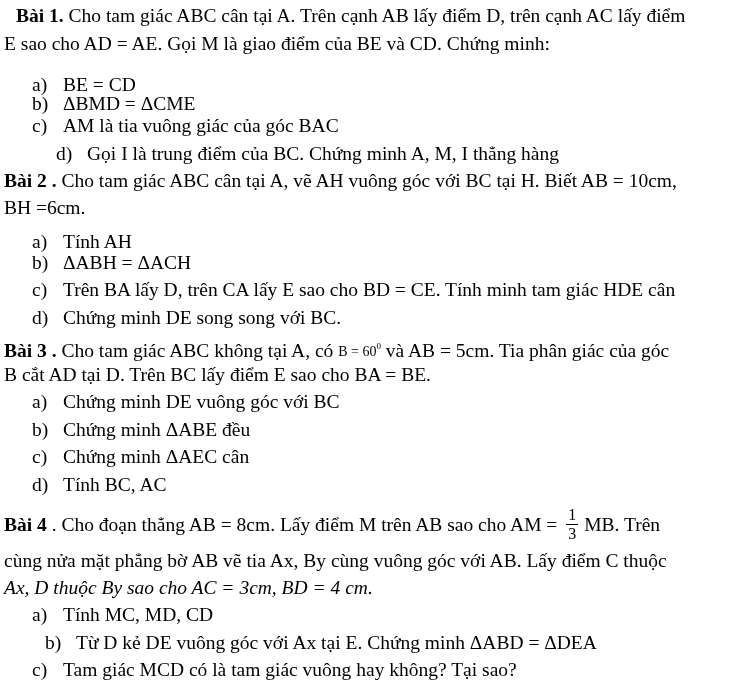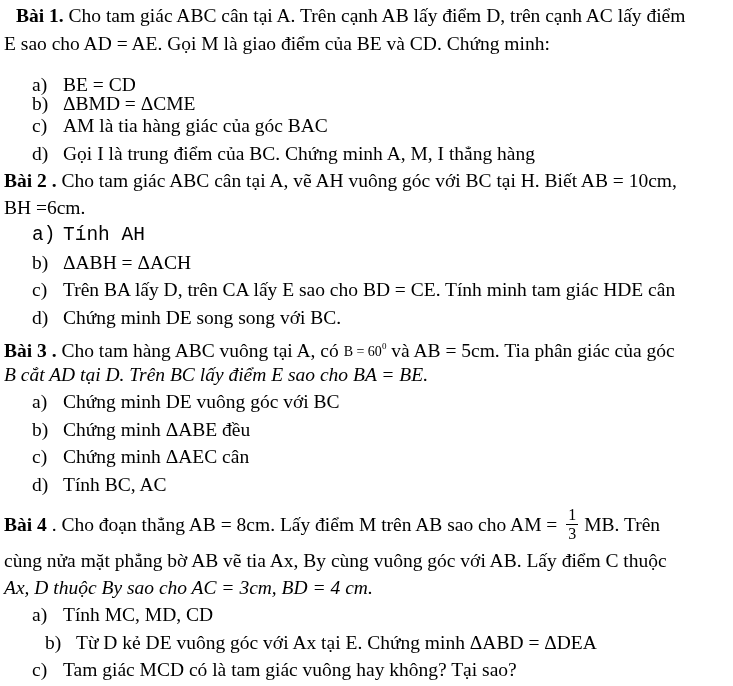--- a/index.html
+++ b/index.html
@@ -71,36 +71,36 @@
 </head>
 <body>
 
 <div class="doc">
 
   <div>
     <div class="line" style="top:2px;margin-left:12px;"><span class="bold">Bài 1.</span><span> Cho tam giác ABC cân tại A. Trên cạnh AB lấy điểm D, trên cạnh AC lấy điểm</span></div>
     <div class="line" style="top:30px;">E sao cho AD = AE. Gọi M là giao điểm của BE và CD. Chứng minh:</div>
     <div class="item" style="top:42px;margin-top:29px;"><span class="marker">a)</span><span>BE = CD</span></div>
     <div class="item" style="top:90px;"><span class="marker">b)</span><span>ΔBMD = ΔCME</span></div>
-    <div class="item" style="top:112px;"><span class="marker">c)</span><span>AM là tia hàng giác của góc BAC</span></div>
-    <div class="item" style="top:140px;"><span class="marker">d)</span><span>Gọi I là trung điểm của BC. Chứng minh A, M, I thẳng hàng</span></div>
+    <div class="item" style="top:112px;"><span class="marker">c)</span><span>AM là tia vuông giác của góc BAC</span></div>
+    <div class="item" style="top:140px;margin-left:24px;"><span class="marker">d)</span><span>Gọi I là trung điểm của BC. Chứng minh A, M, I thẳng hàng</span></div>
   </div>
 
   <div>
     <div class="line" style="top:167px;"><span class="bold">Bài 2 .</span><span> Cho tam giác ABC cân tại A, vẽ AH vuông góc với BC tại H. Biết AB = 10cm,</span></div>
     <div class="line" style="top:194px;">BH =6cm.</div>
-    <div class="item" style="top:222px;font-family:Liberation Mono, monospace;"><span class="marker">a)</span><span>Tính AH</span></div>
+    <div class="item" style="top:228px;"><span class="marker">a)</span><span>Tính AH</span></div>
     <div class="item" style="top:249px;"><span class="marker">b)</span><span>ΔABH = ΔACH</span></div>
     <div class="item" style="top:276px;"><span class="marker">c)</span><span>Trên BA lấy D, trên CA lấy E sao cho BD = CE. Tính minh tam giác HDE cân</span></div>
     <div class="item" style="top:304px;"><span class="marker">d)</span><span>Chứng minh DE song song với BC.</span></div>
   </div>
 
   <div>
-    <div class="line" style="top:333px;"><span class="bold">Bài 3 .</span><span> Cho tam hàng ABC vuông tại A, có </span><span class="small-math"><span>B = 60</span><sup>0</sup></span><span> và AB = 5cm. Tia phân giác của góc</span></div>
-    <div class="line" style="top:361px;font-style:italic;">B cắt AD tại D. Trên BC lấy điểm E sao cho BA = BE.</div>
+    <div class="line" style="top:333px;"><span class="bold">Bài 3 .</span><span> Cho tam giác ABC không tại A, có </span><span class="small-math"><span>B = 60</span><sup>0</sup></span><span> và AB = 5cm. Tia phân giác của góc</span></div>
+    <div class="line" style="top:361px;">B cắt AD tại D. Trên BC lấy điểm E sao cho BA = BE.</div>
     <div class="item" style="top:388px;"><span class="marker">a)</span><span>Chứng minh DE vuông góc với BC</span></div>
     <div class="item" style="top:416px;"><span class="marker">b)</span><span>Chứng minh ΔABE đều</span></div>
     <div class="item" style="top:443px;"><span class="marker">c)</span><span>Chứng minh ΔAEC cân</span></div>
     <div class="item" style="top:471px;"><span class="marker">d)</span><span>Tính BC, AC</span></div>
   </div>
 
   <div>
     <div class="line" style="top:508px; line-height:30px;"><span class="bold">Bài 4</span><span>  . Cho đoạn thẳng AB = 8cm. Lấy điểm M trên AB sao cho AM = </span><span class="frac"><span class="num">1</span><span class="den">3</span></span><span>MB. Trên</span></div>
     <div class="line" style="top:547px;">cùng nửa mặt phẳng bờ AB vẽ tia Ax, By cùng vuông góc với AB. Lấy điểm C thuộc</div>
     <div class="line" style="top:574px;font-style:italic;">Ax, D thuộc By sao cho AC = 3cm, BD = 4 cm.</div>

